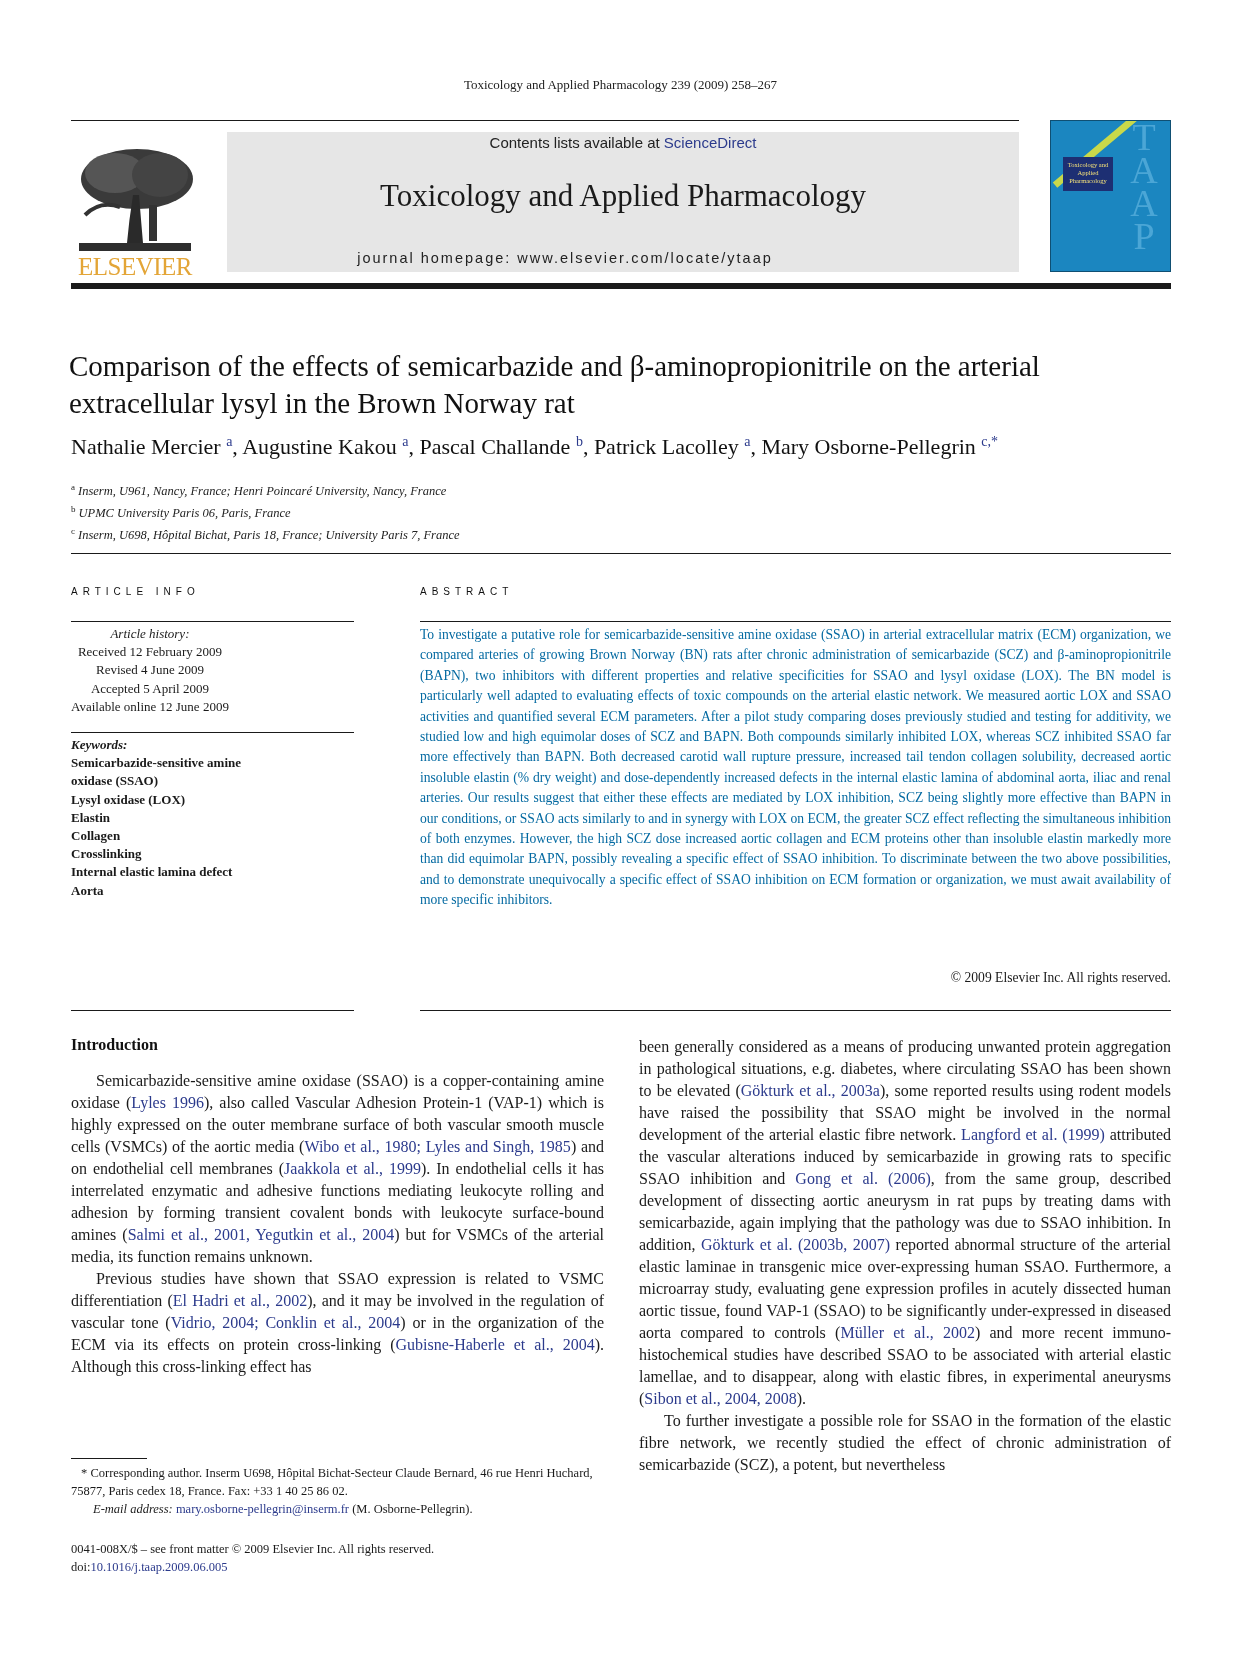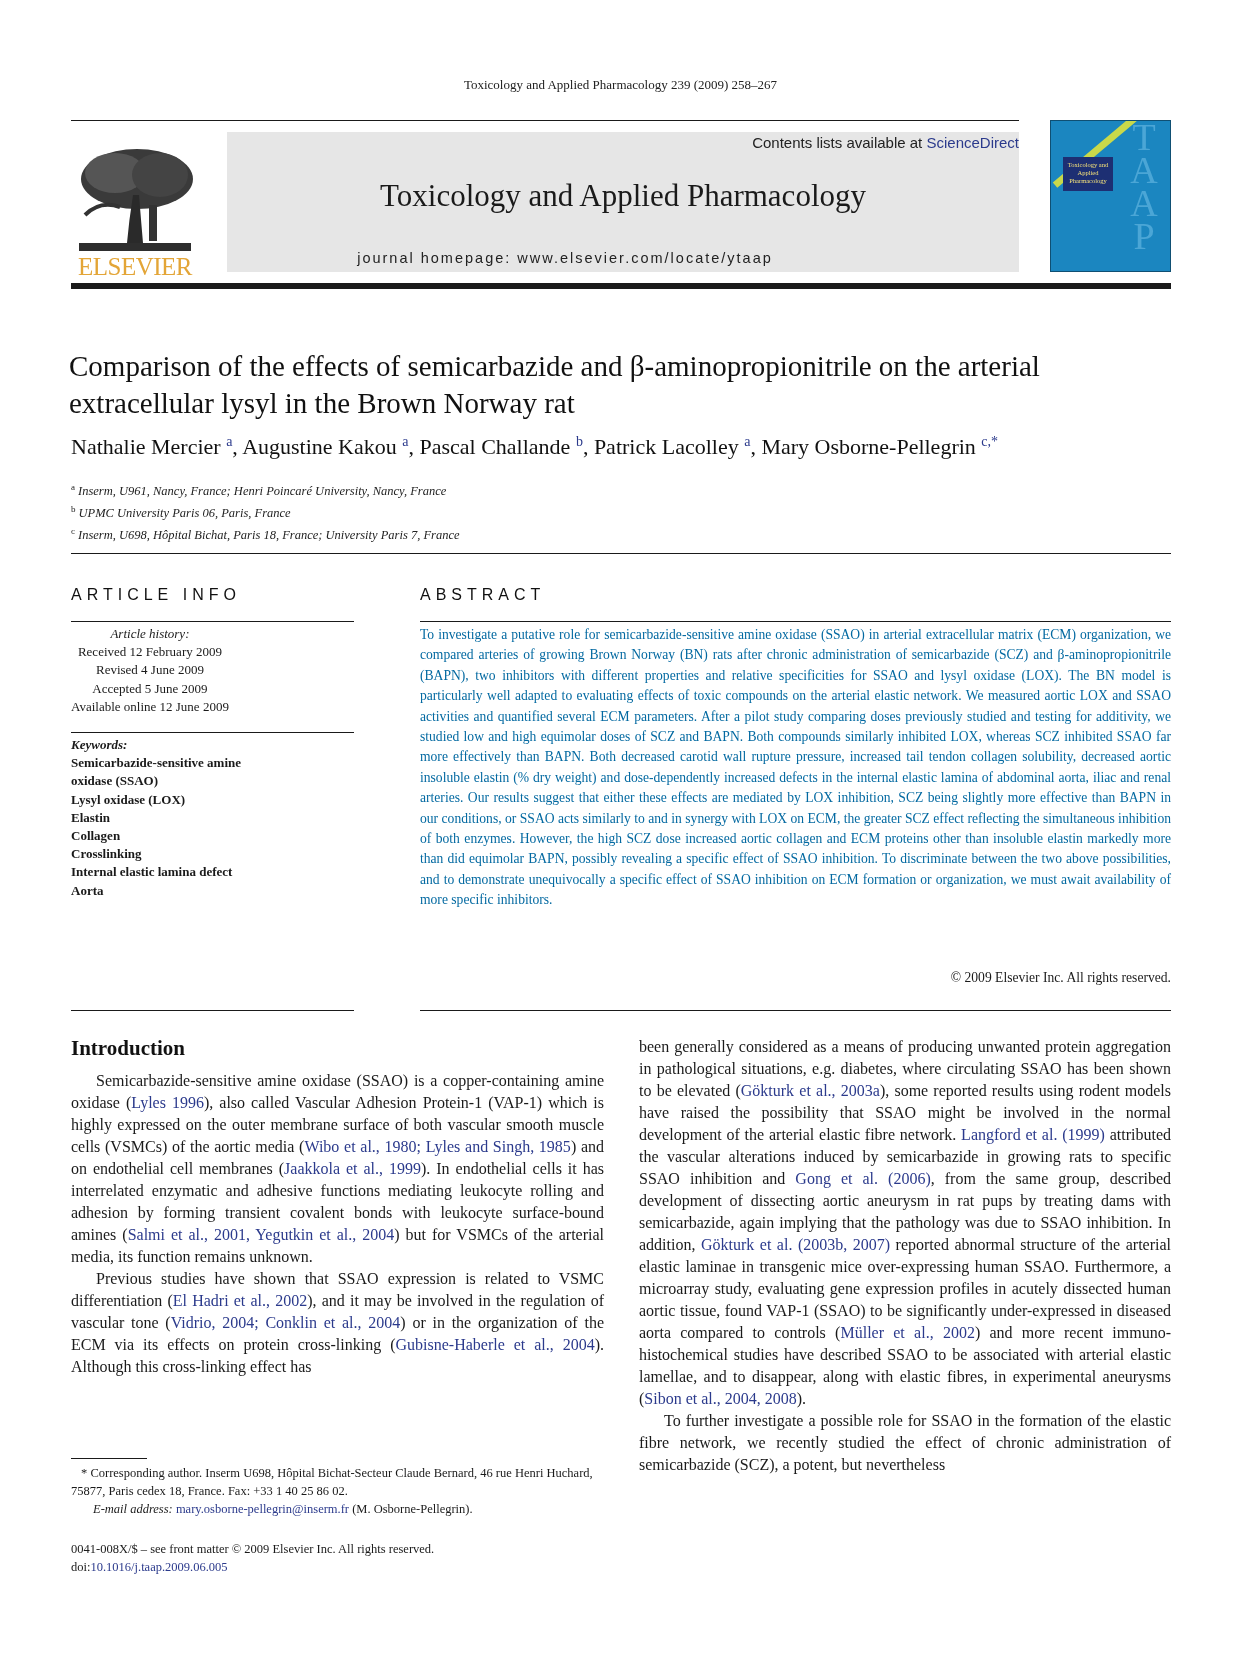--- a/index.html
+++ b/index.html
@@ -9,59 +9,59 @@
   a, .link { color: #2b3a8c; text-decoration: none; }
 
   .running-head { left: 0; width: 1241px; top: 77px; text-align: center; font-size: 13px; color: #222; }
   .top-rule { left: 71px; width: 948px; top: 120px; height: 1px; background: #1a1a1a; }
 
   .logo { left: 71px; top: 145px; width: 128px; height: 140px; }
   .logo-tree { position: absolute; left: 4px; top: 0; width: 120px; height: 108px; }
   .logo-text { position: absolute; left: 0; top: 108px; width: 128px; text-align: center; color: #e3a537; font-family: "Liberation Serif", serif; font-size: 25px; letter-spacing: -0.5px; }
 
   .masthead { left: 227px; top: 132px; width: 792px; height: 140px; background: #e6e6e6; }
-  .mh-contents { position: absolute; left: 0; width: 792px; top: 2px; text-align: right; font-family: "Liberation Sans", sans-serif; font-size: 15px; color: #222; }
+  .mh-contents { position: absolute; left: 0; width: 792px; top: 2px; text-align: center; font-family: "Liberation Sans", sans-serif; font-size: 15px; color: #222; }
   .mh-title { position: absolute; left: 0; width: 792px; top: 46px; text-align: center; font-size: 31px; color: #1a1a1a; }
   .mh-home { position: absolute; left: 0; width: 676px; top: 118px; text-align: center; font-family: "Liberation Sans", sans-serif; font-size: 14.5px; letter-spacing: 2px; color: #222; }
 
   .cover { left: 1050px; top: 120px; width: 121px; height: 152px; background: #1b86c0; border: 1px solid #0f4f73; overflow: hidden; }
   .cover-letters { position: absolute; right: 6px; top: 0; font-family: "Liberation Serif", serif; color: #4ba6d6; font-size: 38px; line-height: 33px; text-align: center; width: 40px; }
   .cover-box { position: absolute; left: 12px; top: 36px; width: 50px; height: 34px; background: #1d2f73; color: #f5e27a; font-size: 6.5px; line-height: 8px; text-align: center; padding-top: 4px; }
   .cover-band { position: absolute; left: -10px; top: 22px; width: 120px; height: 7px; background: #c9d94a; transform: rotate(-40deg); }
 
   .thick-rule { left: 71px; width: 1100px; top: 283px; height: 6px; background: #1a1a1a; }
 
   .title { left: 69px; width: 1110px; top: 348px; font-size: 29px; line-height: 37px; color: #111; }
   .authors { left: 71px; width: 1110px; top: 434px; font-size: 22px; color: #111; }
   .authors sup { color: #2b3a8c; font-size: 14px; }
   .affils { left: 71px; top: 478px; font-size: 12.5px; font-style: italic; line-height: 18px; color: #222; }
   .affils sup { font-style: normal; font-size: 9px; margin-right: 3px; }
 
   .rule-full { left: 71px; width: 1100px; top: 553px; height: 1px; background: #1a1a1a; }
 
-  .sec-head { font-size: 16px; letter-spacing: 5px; color: #111; font-family: "Liberation Sans", sans-serif; }
+  .sec-head { font-size: 10px; letter-spacing: 5px; color: #111; font-family: "Liberation Sans", sans-serif; }
   .ai-head { left: 71px; top: 586px; }
   .ab-head { left: 420px; top: 586px; }
 
   .ai-rule1 { left: 71px; width: 283px; top: 621px; height: 1px; background: #1a1a1a; }
   .ai-rule2 { left: 71px; width: 283px; top: 732px; height: 1px; background: #1a1a1a; }
   .ab-rule { left: 420px; width: 751px; top: 621px; height: 1px; background: #1a1a1a; }
 
   .ai-block { left: 71px; font-size: 13px; line-height: 18.2px; color: #1a1a1a; }
   .ai-block .lbl { font-style: italic; }
   .ai-history { top: 625px; text-align: center; }
   .ai-keywords { top: 736px; font-weight: bold; }
 
   .abstract { left: 420px; width: 751px; top: 625px; font-size: 13.6px; line-height: 20.4px; text-align: justify; color: #0369a1; }
   .copyright { left: 420px; width: 751px; top: 970px; font-size: 13.6px; text-align: right; color: #1a1a1a; }
 
   .rule-left-end { left: 71px; width: 283px; top: 1010px; height: 1px; background: #1a1a1a; }
   .rule-right-end { left: 420px; width: 751px; top: 1010px; height: 1px; background: #1a1a1a; }
 
-  .intro-head { left: 71px; top: 1036px; font-size: 21px; font-weight: bold; color: #111; }
+  .intro-head { left: 71px; top: 1036px; font-size: 16px; font-weight: bold; color: #111; }
   .col { font-size: 16px; line-height: 22px; text-align: justify; color: #1a1a1a; }
   .col p { text-indent: 25px; }
   .col-left { left: 71px; width: 533px; top: 1070px; }
   .col-right { left: 639px; width: 532px; top: 1036px; }
   .col-right p.cont { text-indent: 0; }
 
   .fn-rule { left: 71px; width: 76px; top: 1458px; height: 1px; background: #1a1a1a; }
   .footnote { left: 71px; width: 533px; top: 1464px; font-size: 12.5px; line-height: 18px; color: #1a1a1a; }
   .footnote .email-lbl { font-style: italic; }
   .frontmatter { left: 71px; top: 1540px; font-size: 12.5px; line-height: 18px; color: #1a1a1a; }
@@ -124,21 +124,21 @@
 </div>
 
 <div class="abs rule-full"></div>
 
 <div class="abs sec-head ai-head">ARTICLE INFO</div>
 <div class="abs ai-rule1"></div>
 <div class="abs ai-block ai-history">
   <div class="lbl">Article history:</div>
   <div>Received 12 February 2009</div>
   <div>Revised 4 June 2009</div>
-  <div>Accepted 5 June 2009</div>
+  <div>Accepted 5 April 2009</div>
   <div>Available online 12 June 2009</div>
 </div>
 <div class="abs ai-rule2"></div>
 <div class="abs ai-block ai-keywords">
   <div class="lbl">Keywords:</div>
   <div>Semicarbazide-sensitive amine</div>
   <div>oxidase (SSAO)</div>
   <div>Lysyl oxidase (LOX)</div>
   <div>Elastin</div>
   <div>Collagen</div>

